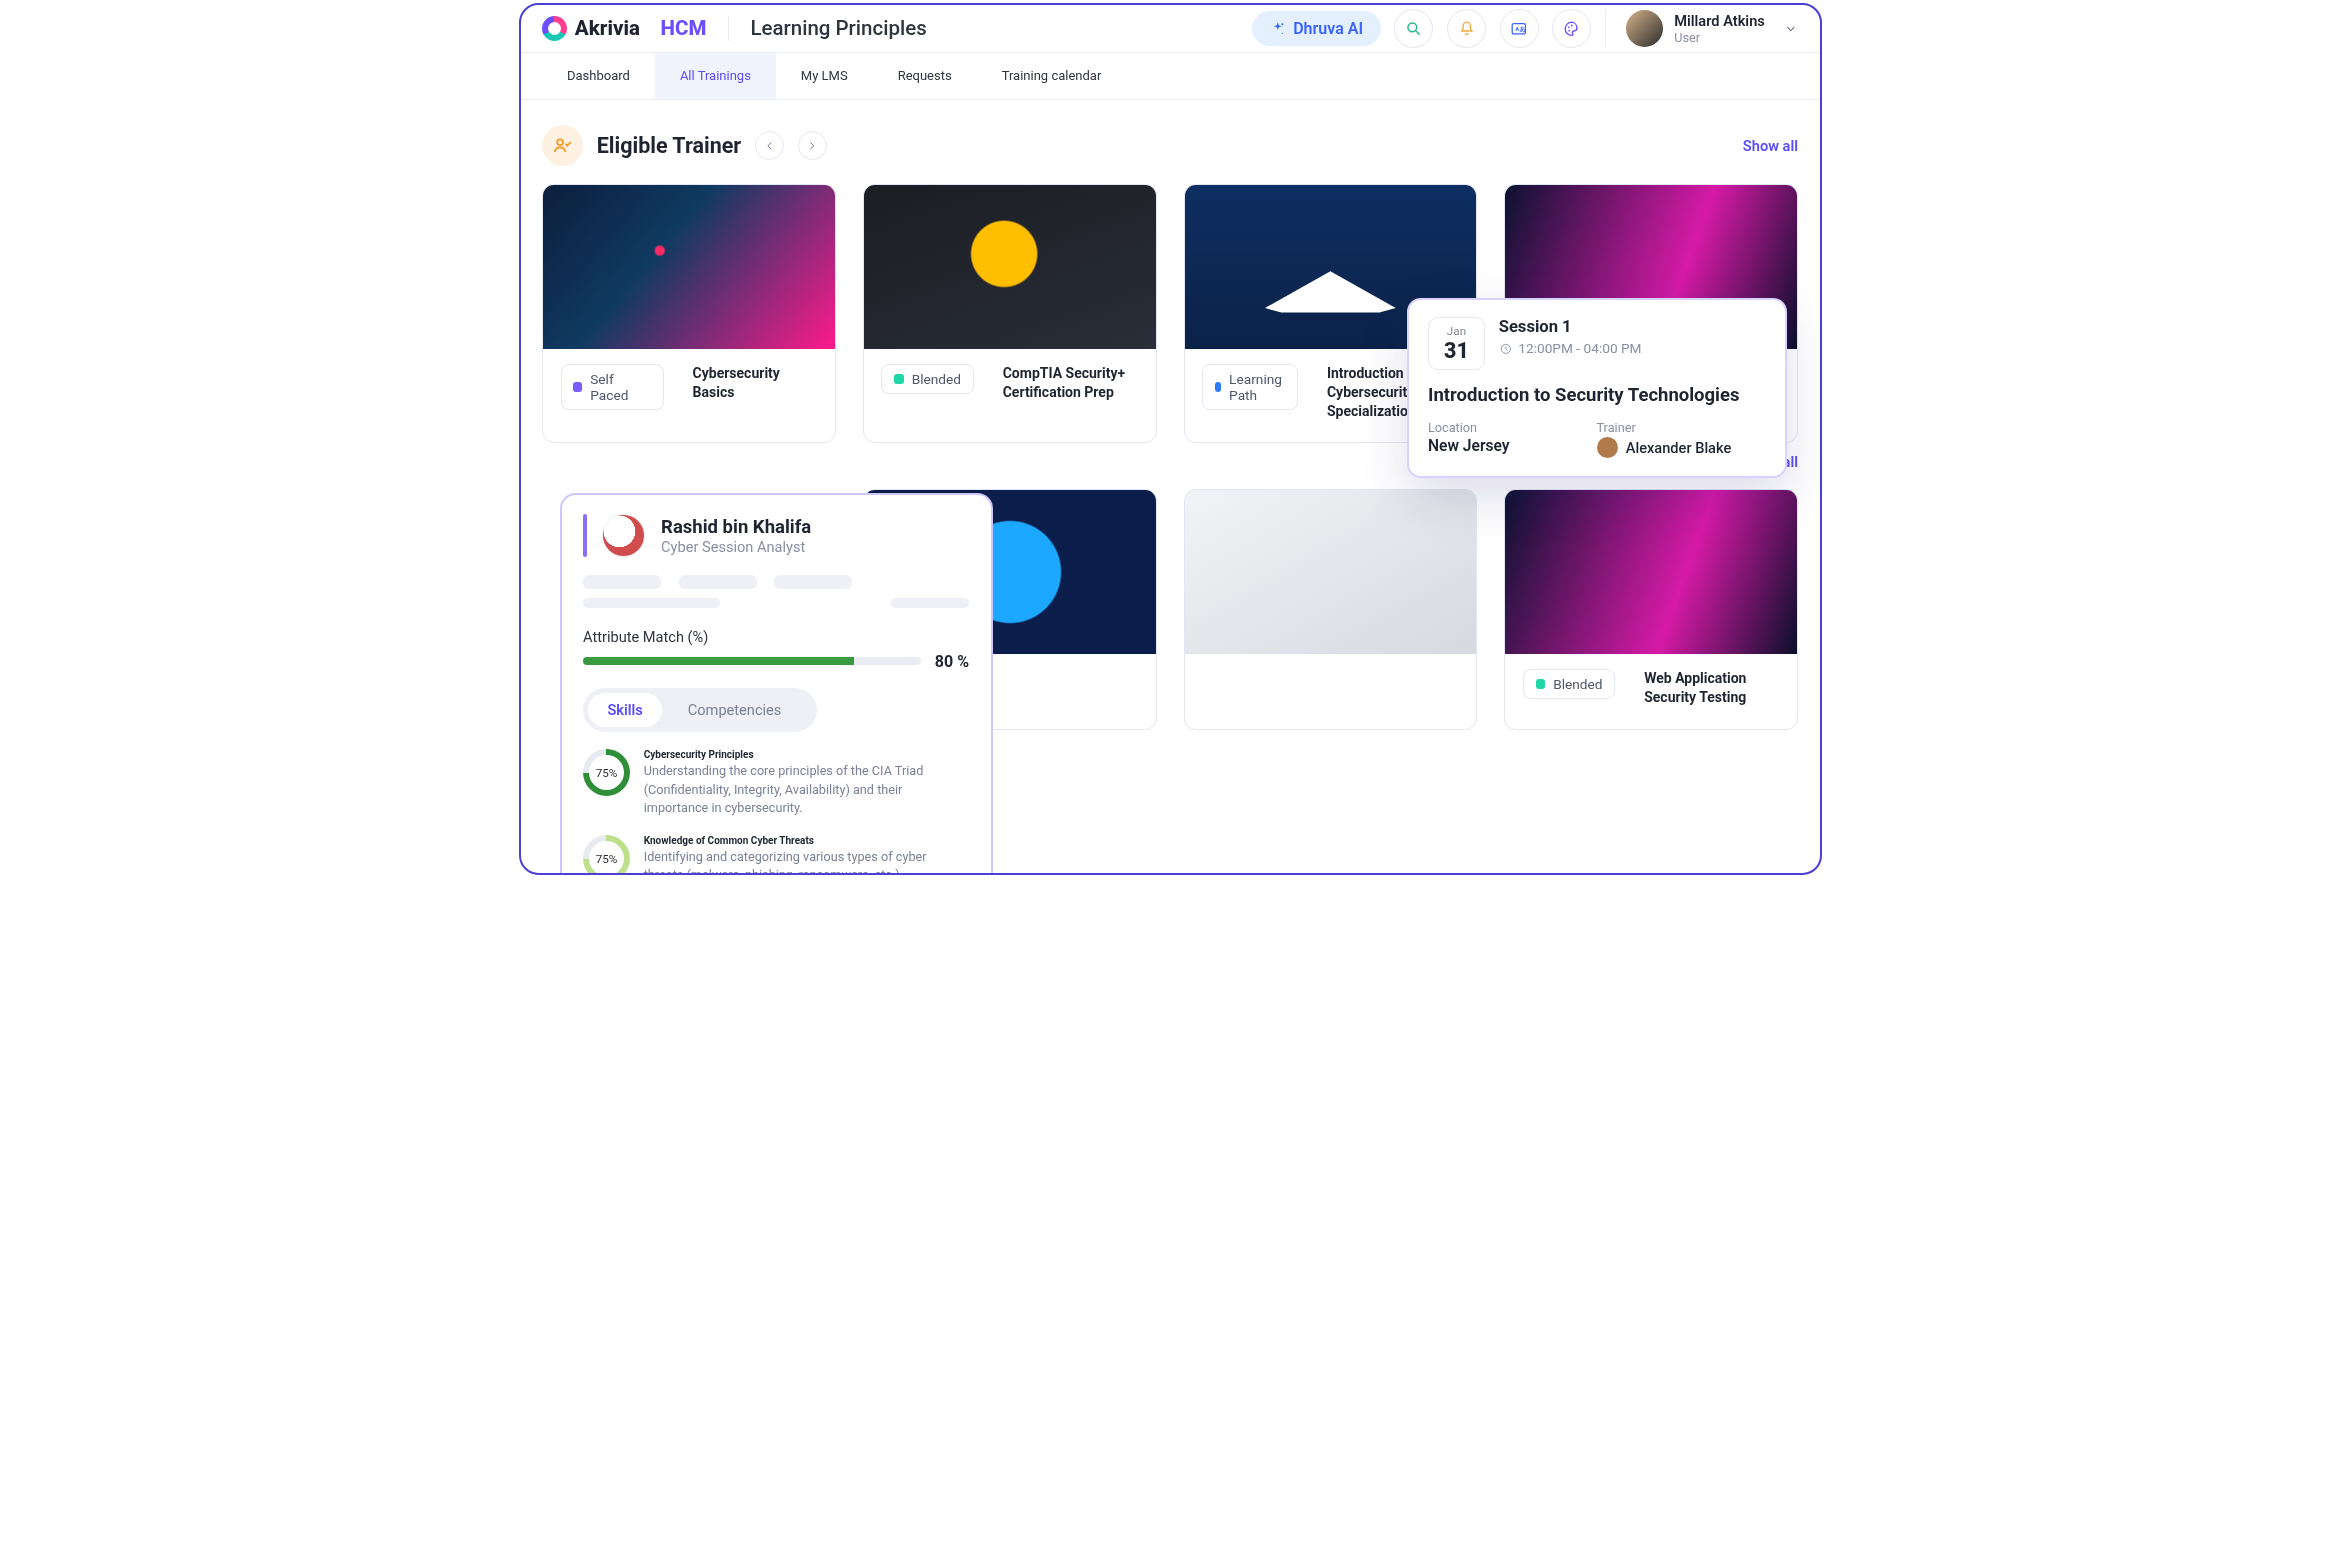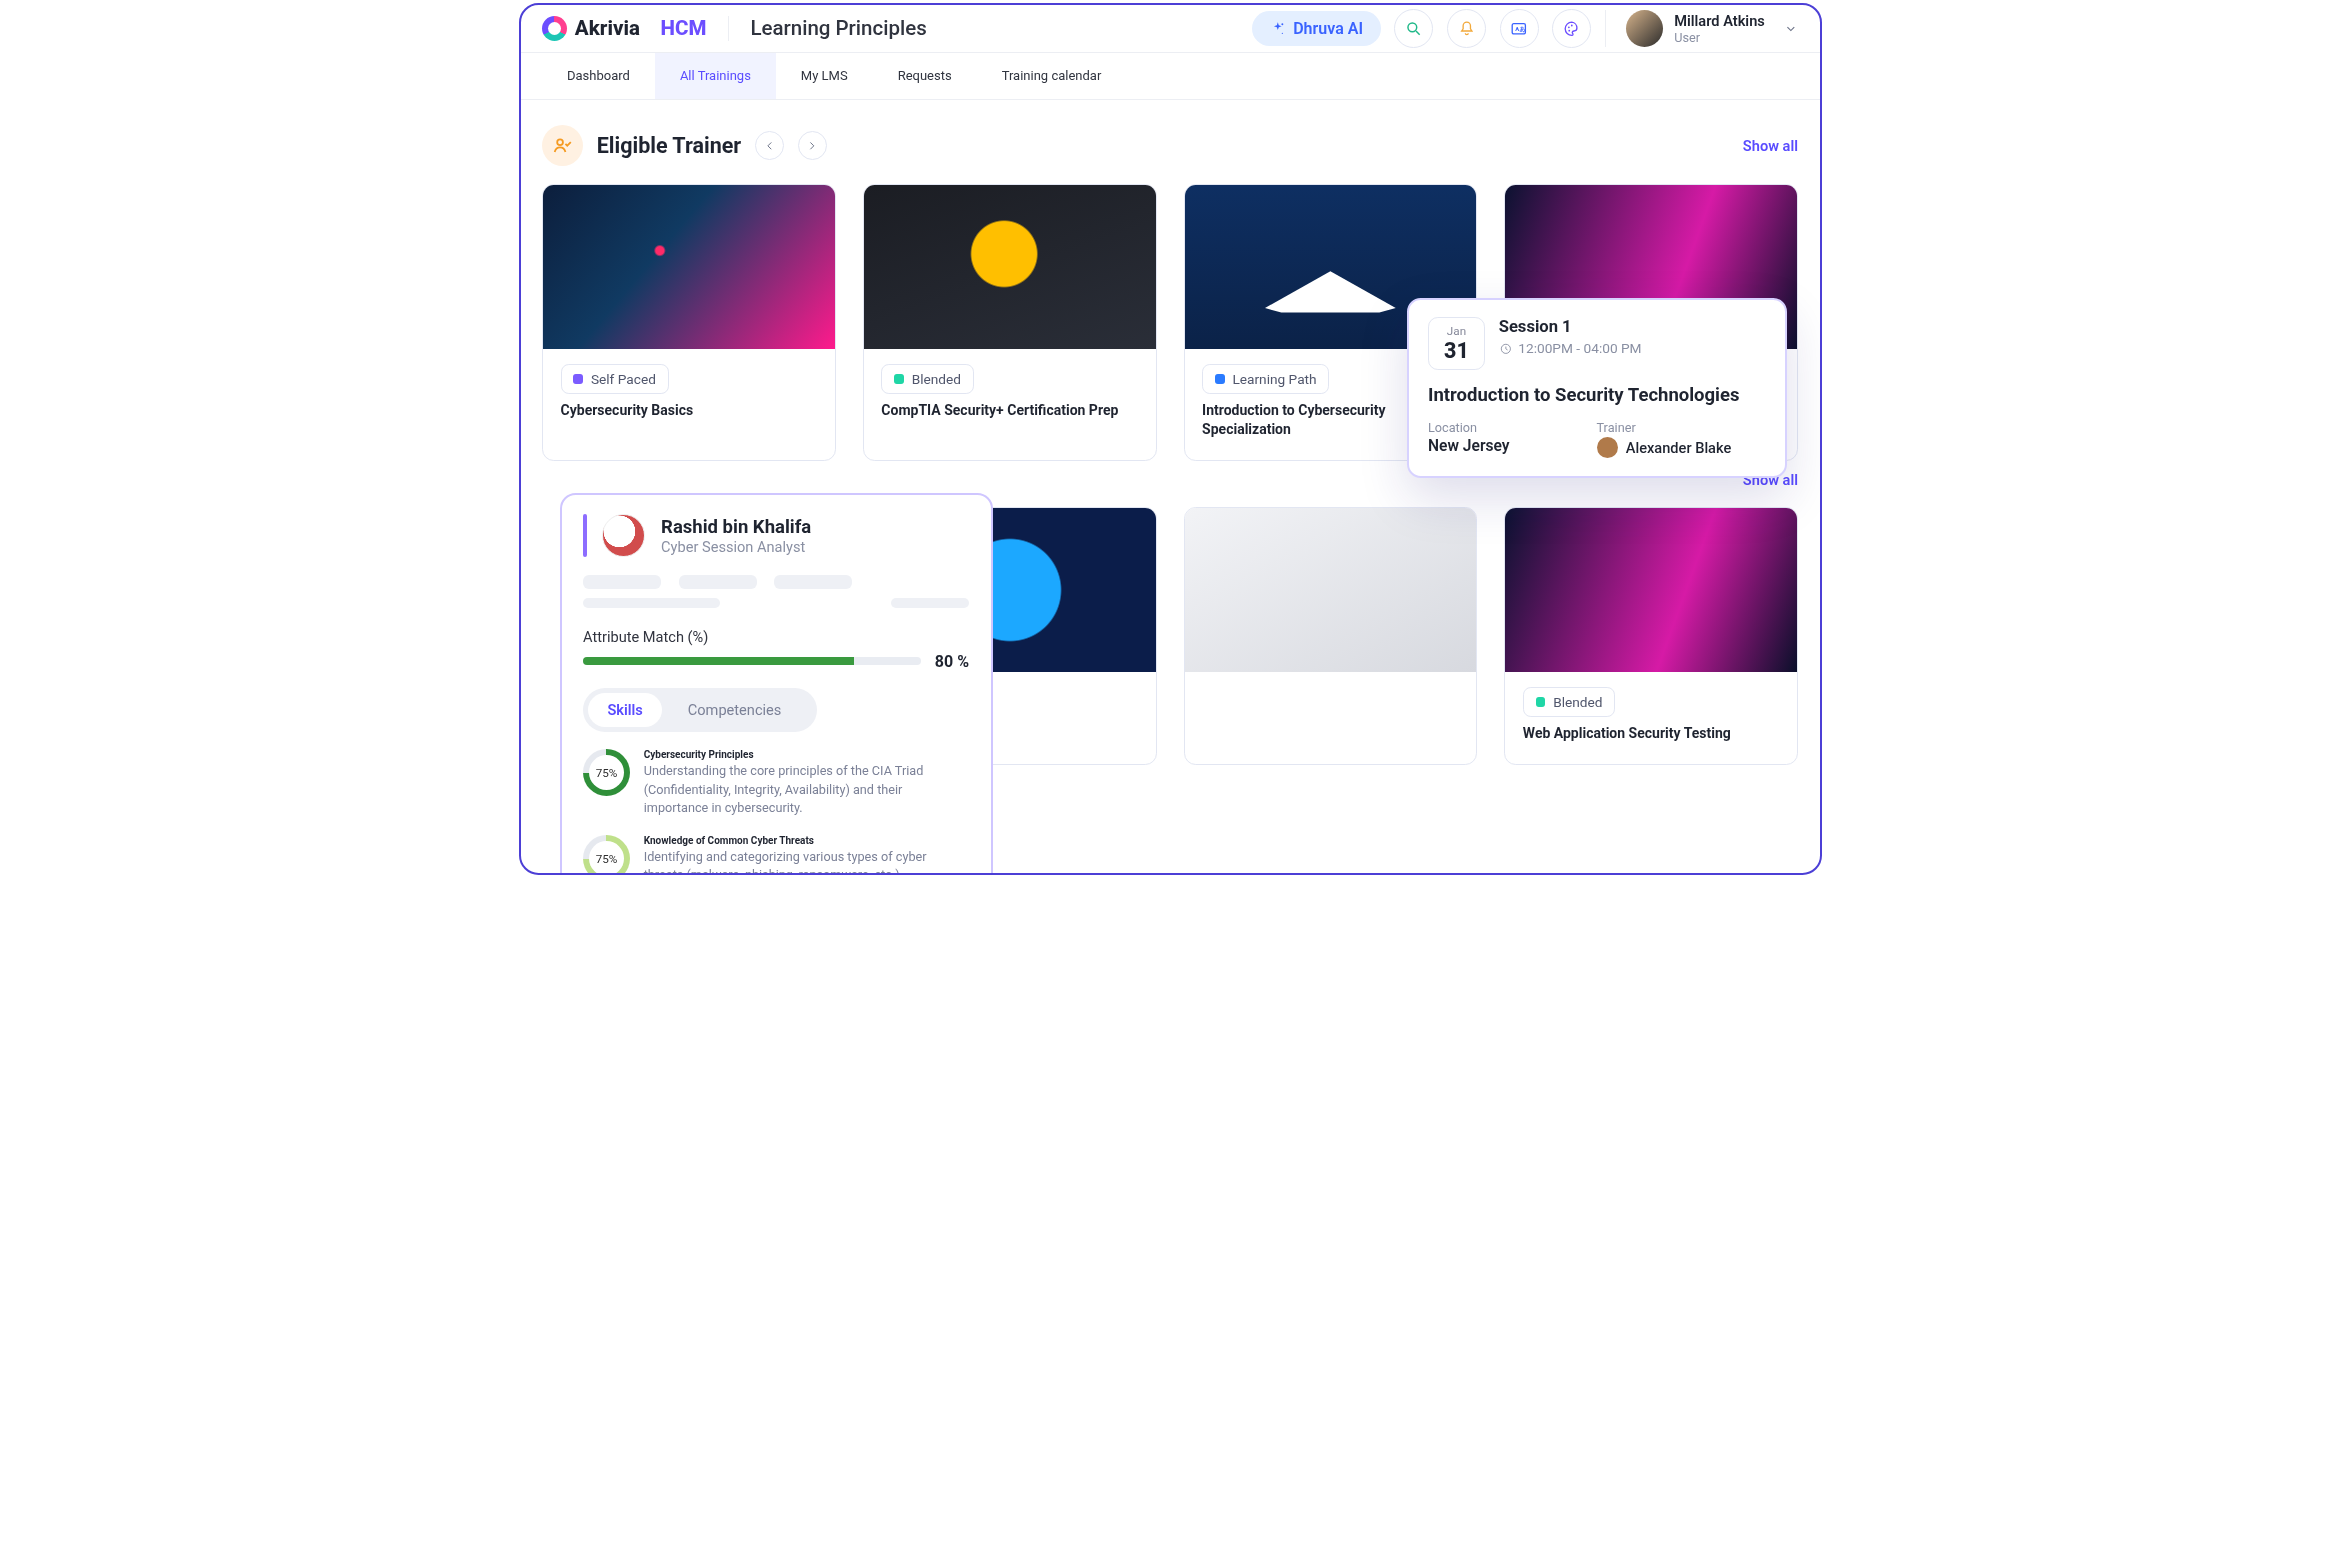--- a/index.html
+++ b/index.html
@@ -29,21 +29,21 @@
   .cards { display:grid; grid-template-columns:repeat(4,1fr); gap:27px; padding:0 21.5px; }
   .card { border:1px solid #e2e6f2; border-radius:11.7px; overflow:hidden; }
   .thumb { height:164px; }
   .th1 { background: radial-gradient(circle at 40% 40%, #ff2a68 0 2%, transparent 3%), linear-gradient(130deg,#0c1e3c,#103a62 40%,#ff1a8c); }
   .th2 { background: radial-gradient(circle at 48% 42%, #ffbf00 0 18%, transparent 19%), linear-gradient(160deg,#1b1d23,#2a2e38); }
   .th3 { background: linear-gradient(180deg,#0e2f62,#0b2248); position:relative;}
   .th3::after{content:"";position:absolute;inset:22% 22%;background:linear-gradient(#fff,#fff);clip-path:polygon(10% 95%,50% 55%,90% 95%,80% 100%,20% 100%);}
   .th4 { background: linear-gradient(110deg,#0b1230,#d61aa6 60%,#0a0f2a); }
   .th5 { background: radial-gradient(circle at 50% 50%, #1ca8ff 0 30%, #0b1d4a 31%); }
   .th6 { background: linear-gradient(150deg,#f2f3f6,#d7d9df);}
-  .card-body { padding:15.6px 17.6px 21.5px; display:flex; flex-direction:column; gap:7px;}
+  .card-body { padding:15.6px 17.6px 21.5px; display:flex; flex-direction:row; gap:29px;}
   .badge { align-self:flex-start; border:1px solid #e2e6f2; border-radius:7.8px; padding:5.9px 11.7px; font-size:13.7px; display:flex; align-items:center; gap:7.8px; color:#50566c;}
   .dot { width:9.8px; height:9.8px; border-radius:2.9px; }
   .dot-purple{background:#7b5cff;} .dot-teal{background:#1fd6a6;} .dot-blue{background:#2a7bff;} .dot-olive{background:#a9c21f;}
   .card-title { font-size:14px; font-weight:700; line-height:1.35; color:#1f2430;}
   
   .popover { position:absolute; top:293px; right:33px; width:380px; background:#fff; border:2px solid #d7d2ff; border-radius:13.7px; padding:17.6px 19.5px; box-shadow:0 19.5px 49px rgba(35,30,120,.15);}
   .pop-top { display:flex; gap:13.7px; align-items:flex-start;}
   .date-chip { border:1px solid #e2e6f2; border-radius:9.8px; width:57px; text-align:center; padding:5.9px 0;}
   .date-mon { font-size:11.7px; color:#86899a;}
   .date-day { font-size:21.5px; font-weight:800;}

